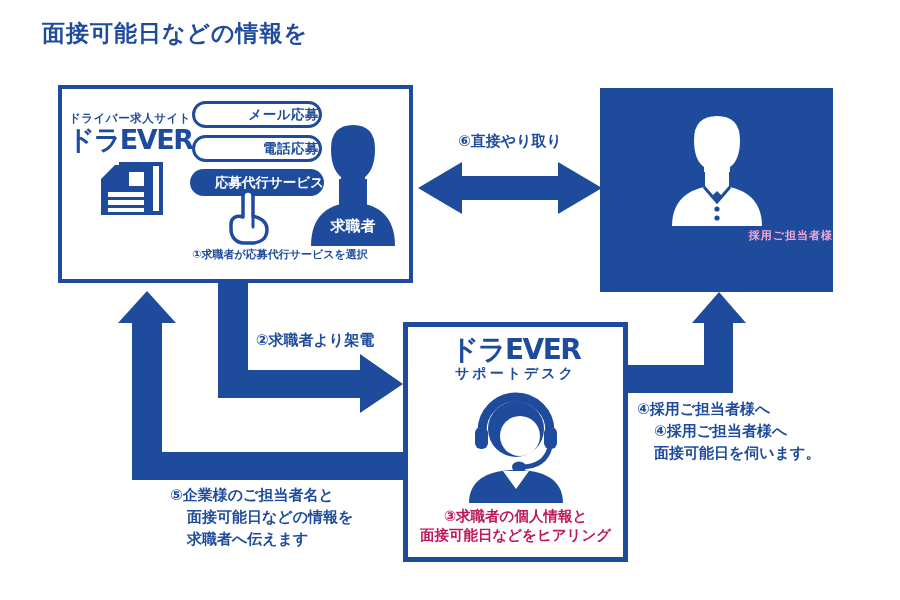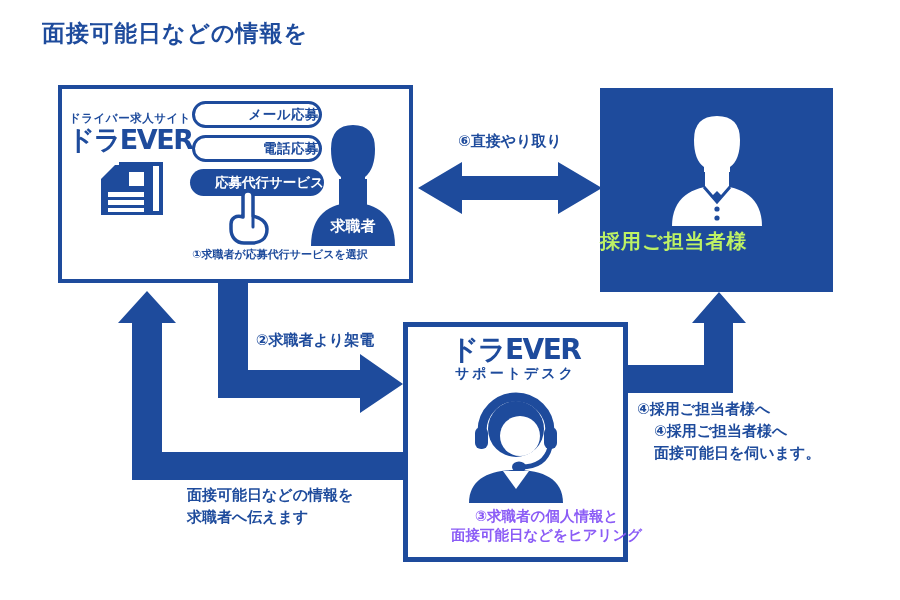--- a/index.html
+++ b/index.html
@@ -38,35 +38,35 @@
   #seeker-label{position:absolute;left:241px;top:128px;width:100px;text-align:center;
     font-size:15px;font-weight:bold;color:#fff;}
   #job-caption{position:absolute;left:92px;top:158px;width:252px;text-align:center;
     font-size:11px;font-weight:600;color:#1e4b9c;}
 
   
   #recruiter-box{
     position:absolute;left:600px;top:88px;width:233px;height:204px;background:#1e4b9c;
   }
   #recruiter-figure{position:absolute;left:50%;top:20px;transform:translateX(-50%);}
-  #recruiter-label{position:absolute;left:0;top:140px;width:100%;text-align:left;
-    font-size:20px;font-weight:bold;color:#bef264;letter-spacing:1px;}
+  #recruiter-label{position:absolute;left:0;top:140px;width:100%;text-align:right;
+    font-size:11px;font-weight:bold;color:#f9a8d4;letter-spacing:1px;}
 
   
   #support-box{
     position:absolute;left:403px;top:322px;width:225px;height:240px;
     border:5px solid #1e4b9c;background:#fff;box-sizing:border-box;
   }
   #support-logo{position:absolute;left:0;top:4px;width:100%;text-align:center;
     font-size:28px;font-weight:bold;color:#1e4b9c;letter-spacing:-1.5px;}
   #support-subtitle{position:absolute;left:0;top:38px;width:100%;text-align:center;
     font-size:14px;font-weight:600;color:#1e4b9c;letter-spacing:3px;}
   #operator-icon{position:absolute;left:50%;top:58px;transform:translateX(-50%);}
   #support-caption{position:absolute;left:0;top:180px;width:100%;text-align:center;
-    font-size:14.5px;font-weight:600;color:#8b5cf6;line-height:19px;padding-left:31px;}
+    font-size:14.5px;font-weight:600;color:#be185d;line-height:19px;}
 
   
   .step-label{position:absolute;color:#1e4b9c;font-weight:600;font-size:15px;}
   #label-step6{left:428px;top:132px;width:164px;text-align:center;}
   #label-step2{left:236px;top:331px;width:158px;text-align:center;}
   #label-step4{left:637px;top:398px;line-height:22px;text-align:left;}
   #label-step5{left:170px;top:484px;line-height:22px;text-align:left;}
   .step-line.indent{margin-left:17px;}
 </style>
 </head>
@@ -157,17 +157,18 @@
   <div id="label-step6" class="step-label">⑥直接やり取り</div>
   <div id="label-step2" class="step-label">②求職者より架電</div>
 
   <div id="label-step4" class="step-label">
     <div class="step-line">④採用ご担当者様へ</div>
     <div class="step-line indent">④採用ご担当者様へ</div>
     <div class="step-line indent">面接可能日を伺います。</div>
   </div>
 
   <div id="label-step5" class="step-label">
+    <div class="step-line">⑤企業様のご担当者名と</div>
     <div class="step-line indent">面接可能日などの情報を</div>
     <div class="step-line indent">求職者へ伝えます</div>
   </div>
 
 </div>
 
 </body></html>

